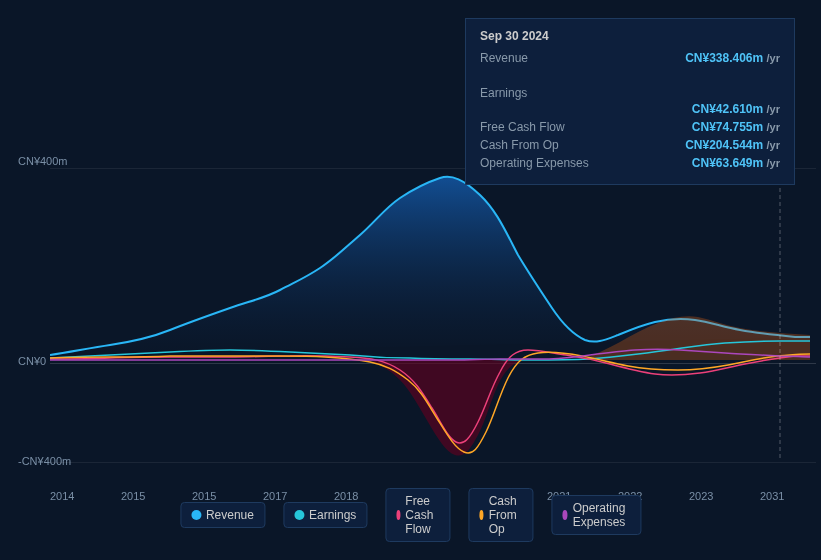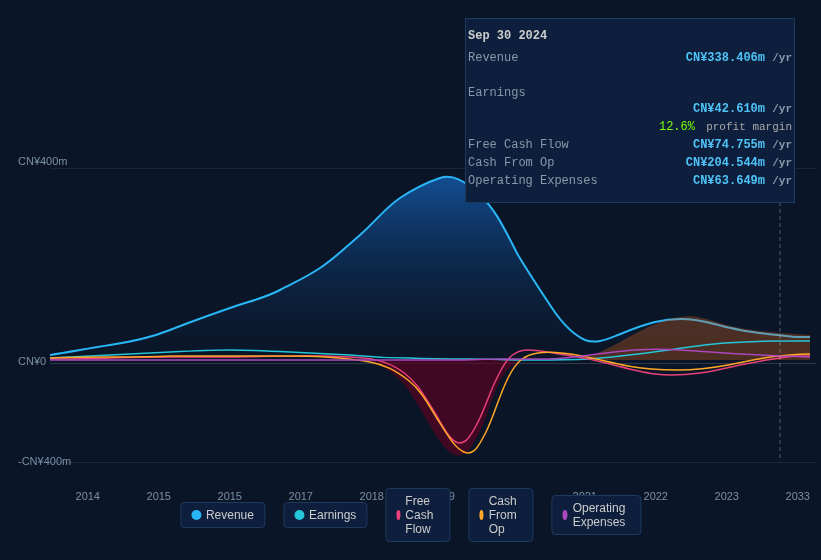--- a/index.html
+++ b/index.html
@@ -13,24 +13,23 @@
       position: relative;
     }
 
     
     .tooltip-card {
       position: absolute;
       top: 18px;
       left: 465px;
       background: #0d1f3c;
       border: 1px solid #1e3a5f;
-      padding: 10px 2px;
+      padding: 10px 14px;
       width: 330px;
       z-index: 10;
-      font-family: Liberation Mono, monospace;
     }
     .tooltip-date {
       font-size: 12px;
       color: #ccc;
       margin-bottom: 8px;
       font-weight: bold;
     }
     .tooltip-row {
       display: flex;
       justify-content: space-between;
@@ -85,21 +84,21 @@
       bottom: 58px;
       left: 15px;
       right: 5px;
       display: flex;
       justify-content: space-between;
     }
     .x-label {
       font-size: 11px;
       color: #7a8fa6;
       width: 50px;
-      text-align: right;
+      text-align: left;
     }
 
     
     .legend {
       position: absolute;
       bottom: 18px;
       left: 50%;
       transform: translateX(-50%);
       display: flex;
       gap: 18px;
@@ -155,27 +154,20 @@
   </div>
 
   <div class="tooltip-row">
     <span class="tooltip-label">Earnings</span>
     <span class="tooltip-value earnings">
       <span>CN¥42.610m</span>
       <span class="tooltip-unit">/yr</span>
     </span>
   </div>
 
-  <div class="tooltip-row">
-    <span class="tooltip-label"></span>
-    <span class="profit-margin">
-      <span>12.6%</span>
-      <span class="tooltip-sub">profit margin</span>
-    </span>
-  </div>
 
   <div class="tooltip-row">
     <span class="tooltip-label">Free Cash Flow</span>
     <span class="tooltip-value">
       <span>CN¥74.755m</span>
       <span class="tooltip-unit">/yr</span>
     </span>
   </div>
 
   <div class="tooltip-row">
@@ -242,21 +234,21 @@
   <span class="x-label">2014</span>
   <span class="x-label">2015</span>
   <span class="x-label">2015</span>
   <span class="x-label">2017</span>
   <span class="x-label">2018</span>
   <span class="x-label">2019</span>
   <span class="x-label">2020</span>
   <span class="x-label">2021</span>
   <span class="x-label">2022</span>
   <span class="x-label">2023</span>
-  <span class="x-label">2033</span>
+  <span class="x-label">2031</span>
 </div>
 
 <div class="legend">
   <div class="legend-item">
     <span class="legend-dot" style="background:#29b6f6;"></span>
     <span>Revenue</span>
   </div>
   <div class="legend-item">
     <span class="legend-dot" style="background:#26c6da;"></span>
     <span>Earnings</span>

